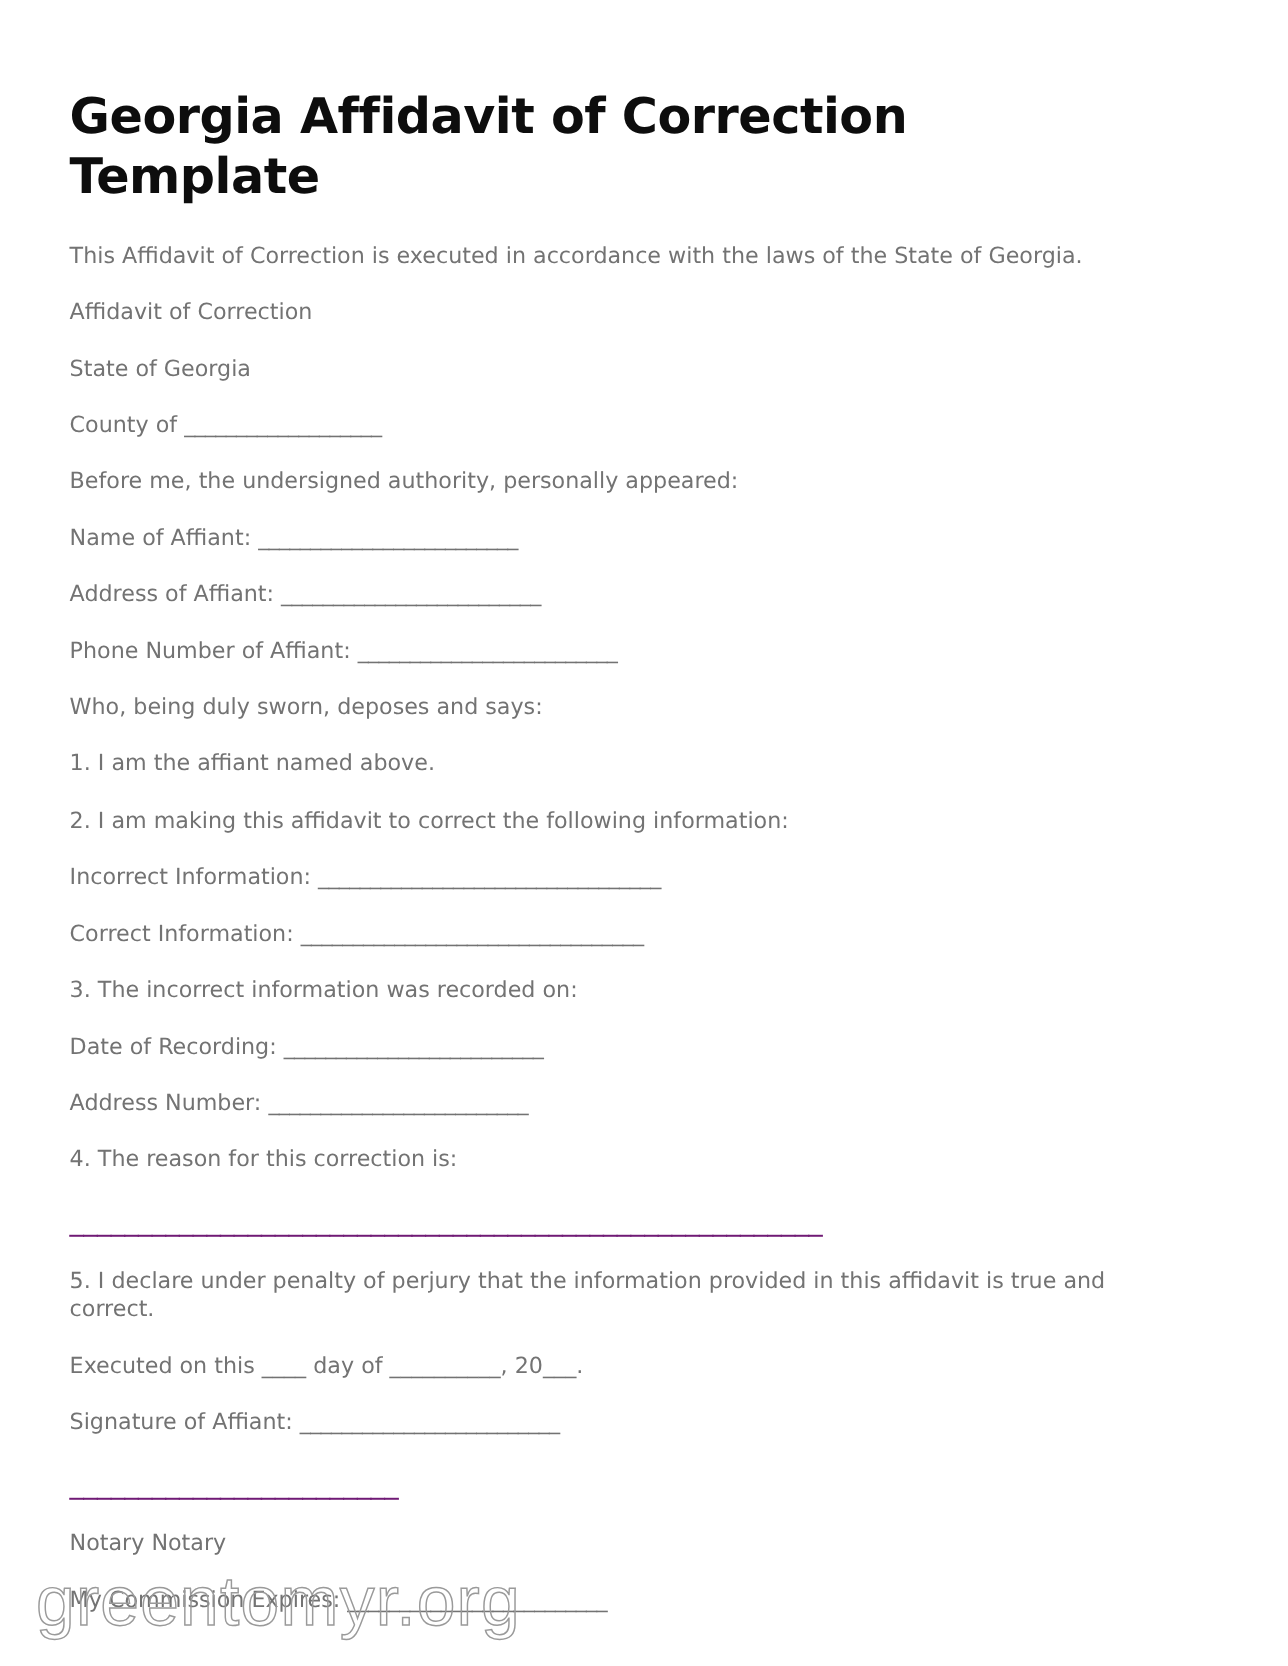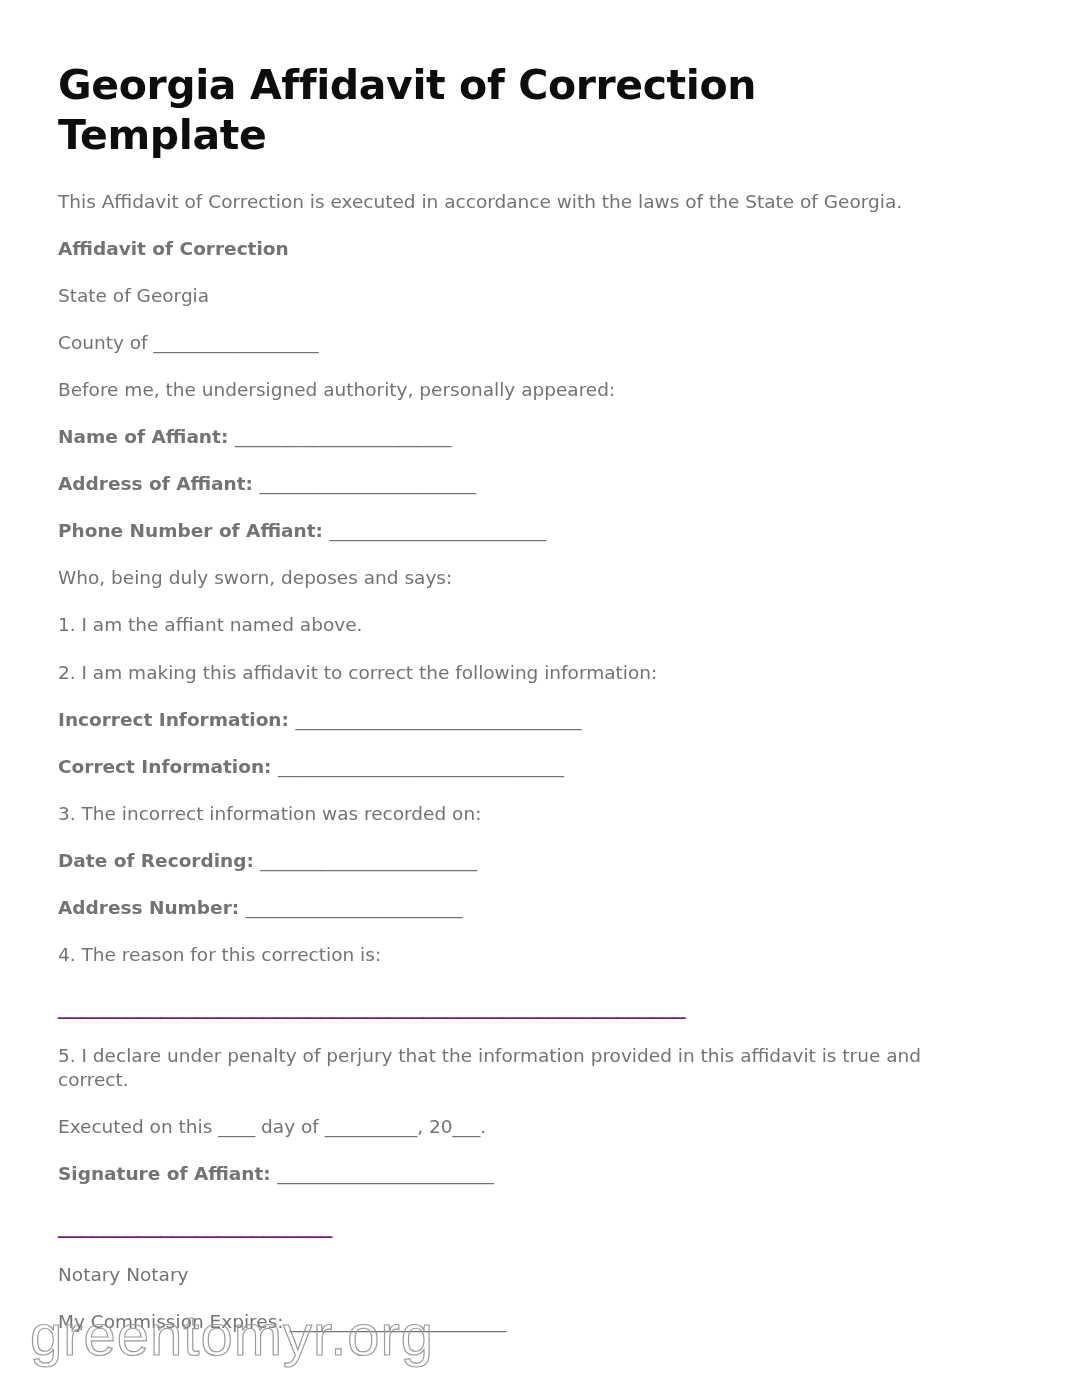--- a/index.html
+++ b/index.html
@@ -23,21 +23,21 @@
     top: 0;
     width: 1073px;
     height: 1388px;
     padding: 0;
     box-sizing: border-box;
   }
 
   .content {
     position: absolute;
     left: 58px;
-    top: 60px;
+    top: 72px;
     width: 935px;
   }
 
   .doc-title {
     font-size: 41px;
     font-weight: bold;
     line-height: 1.22;
     letter-spacing: -0.4px;
     color: #0d0d0d;
     margin: 0 0 30px 0;
@@ -54,21 +54,21 @@
 
   .para.tight {
     max-width: 880px;
   }
 
   .para.wide {
     max-width: 940px;
   }
 
   .bold-label {
-    font-weight: bold;
+    font-weight: normal;
   }
 
   .blank {
     font-weight: normal;
     letter-spacing: -0.6px;
     white-space: pre;
   }
 
   .rule-line {
     font-size: 24px;

